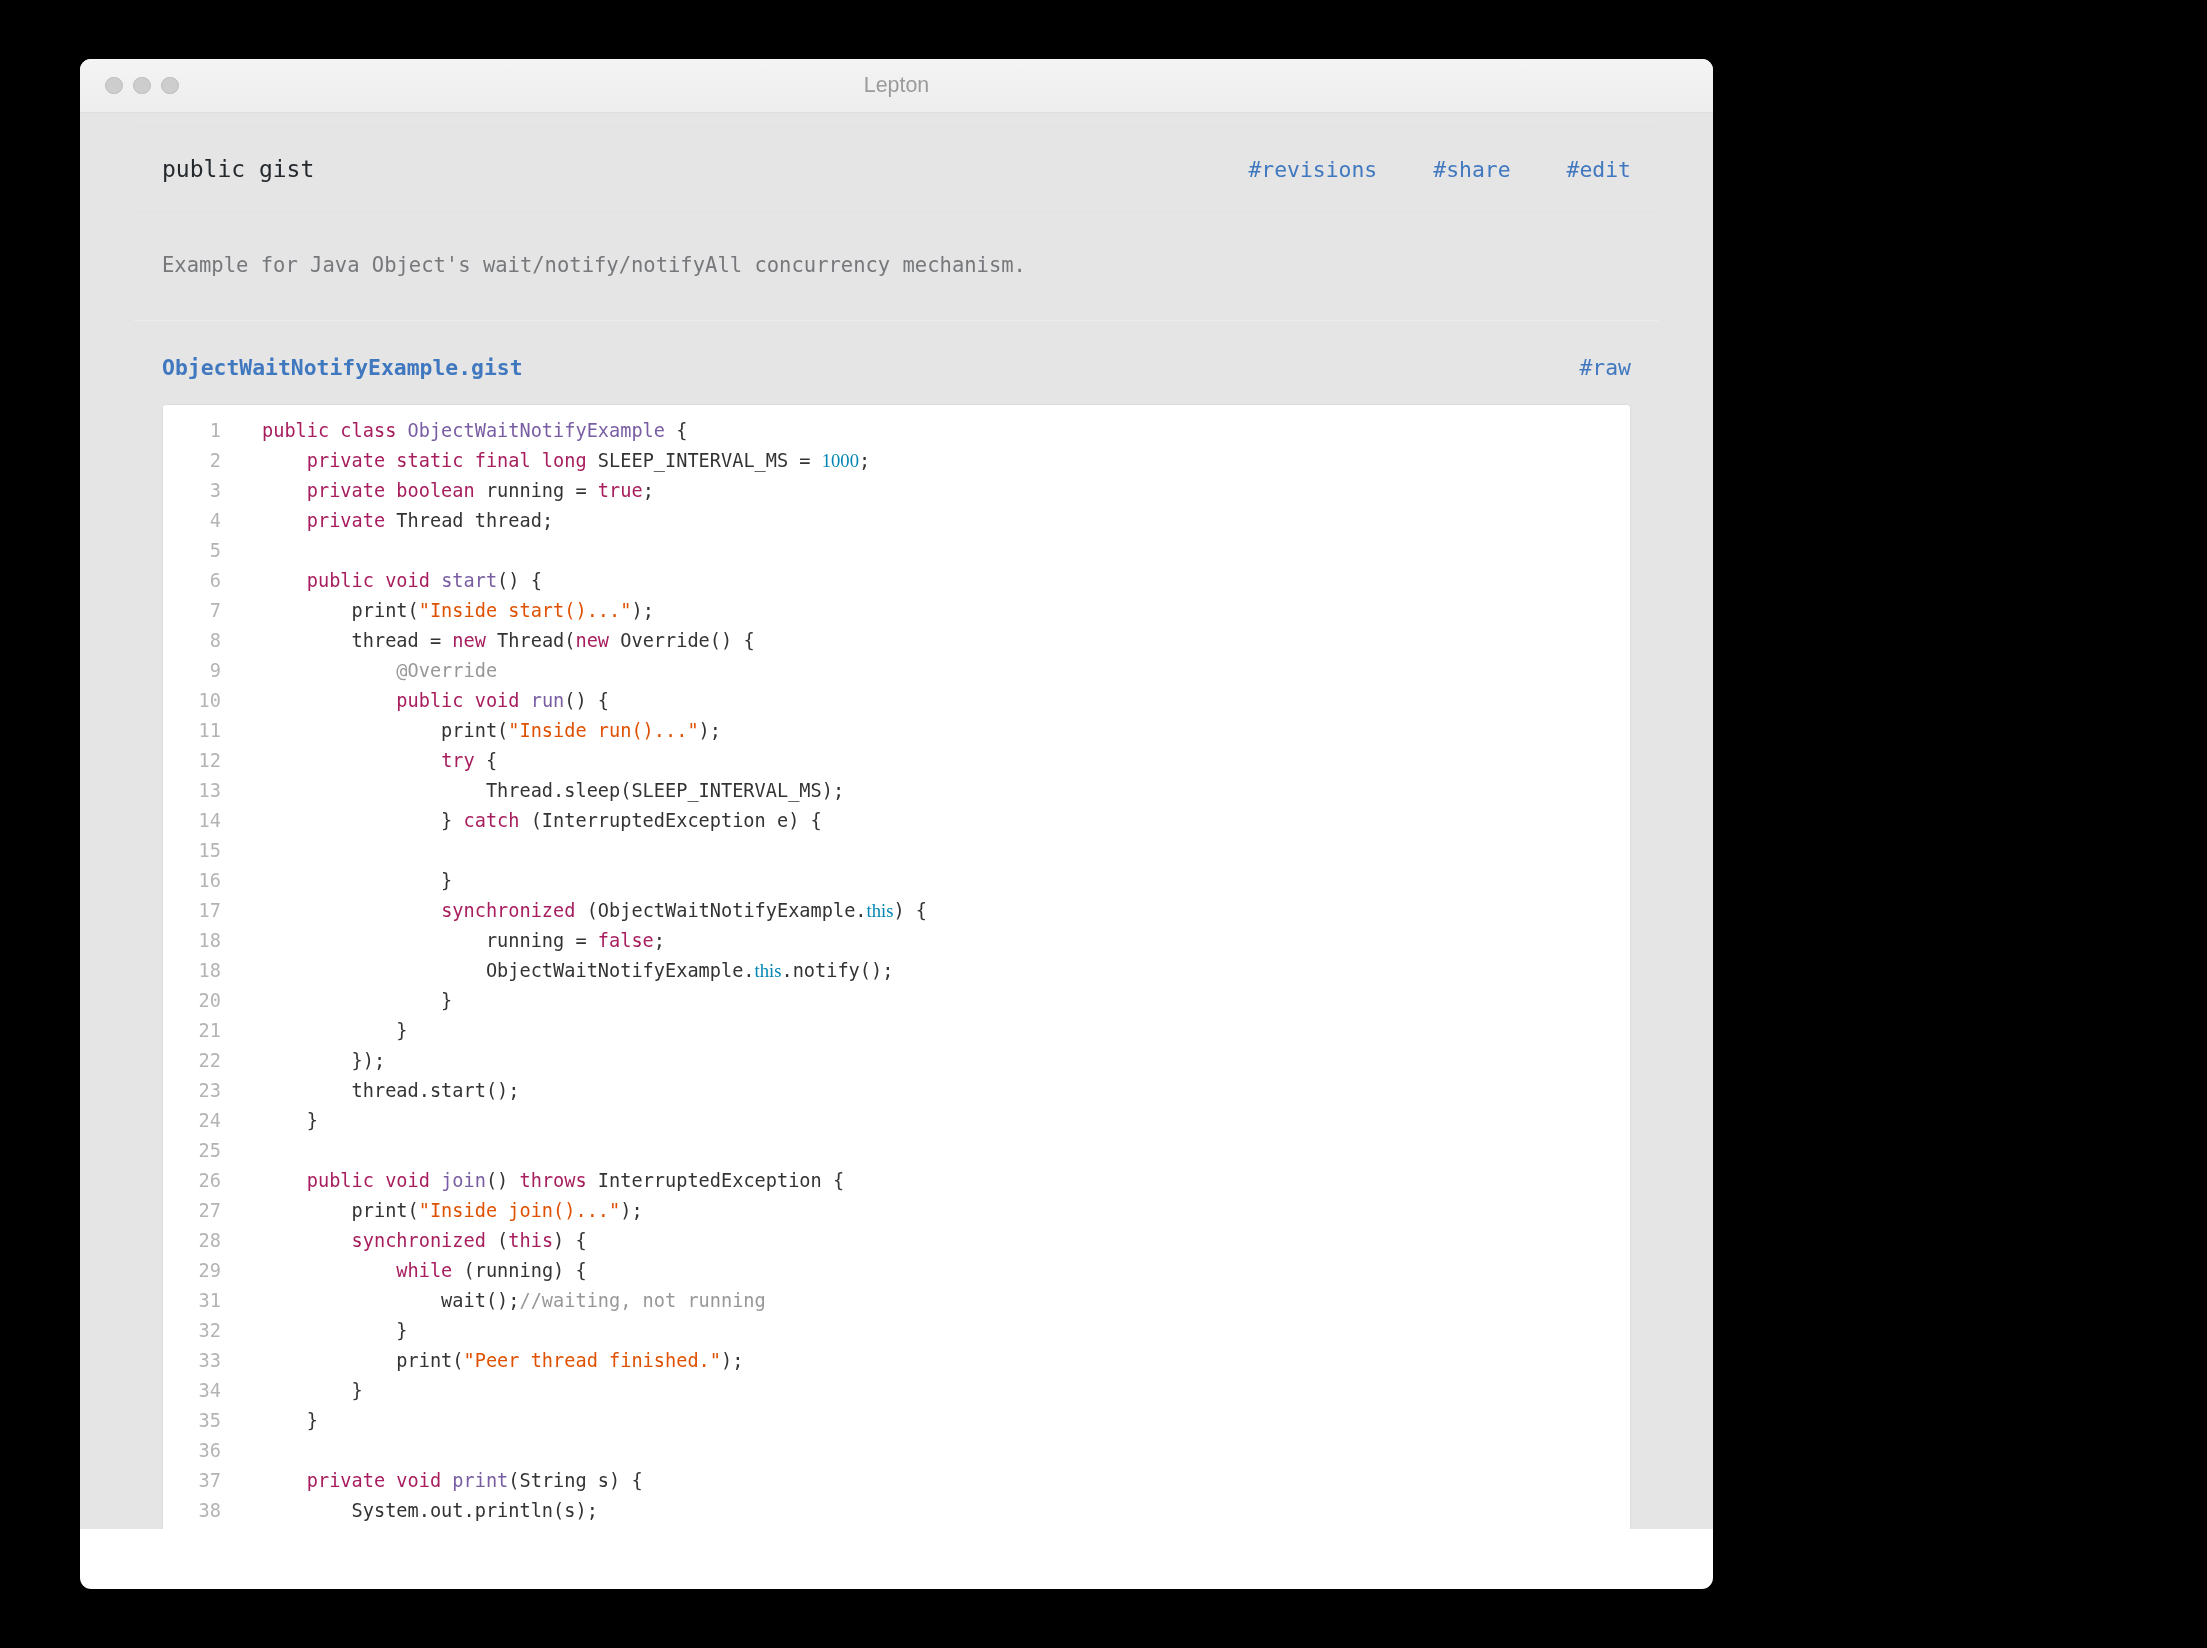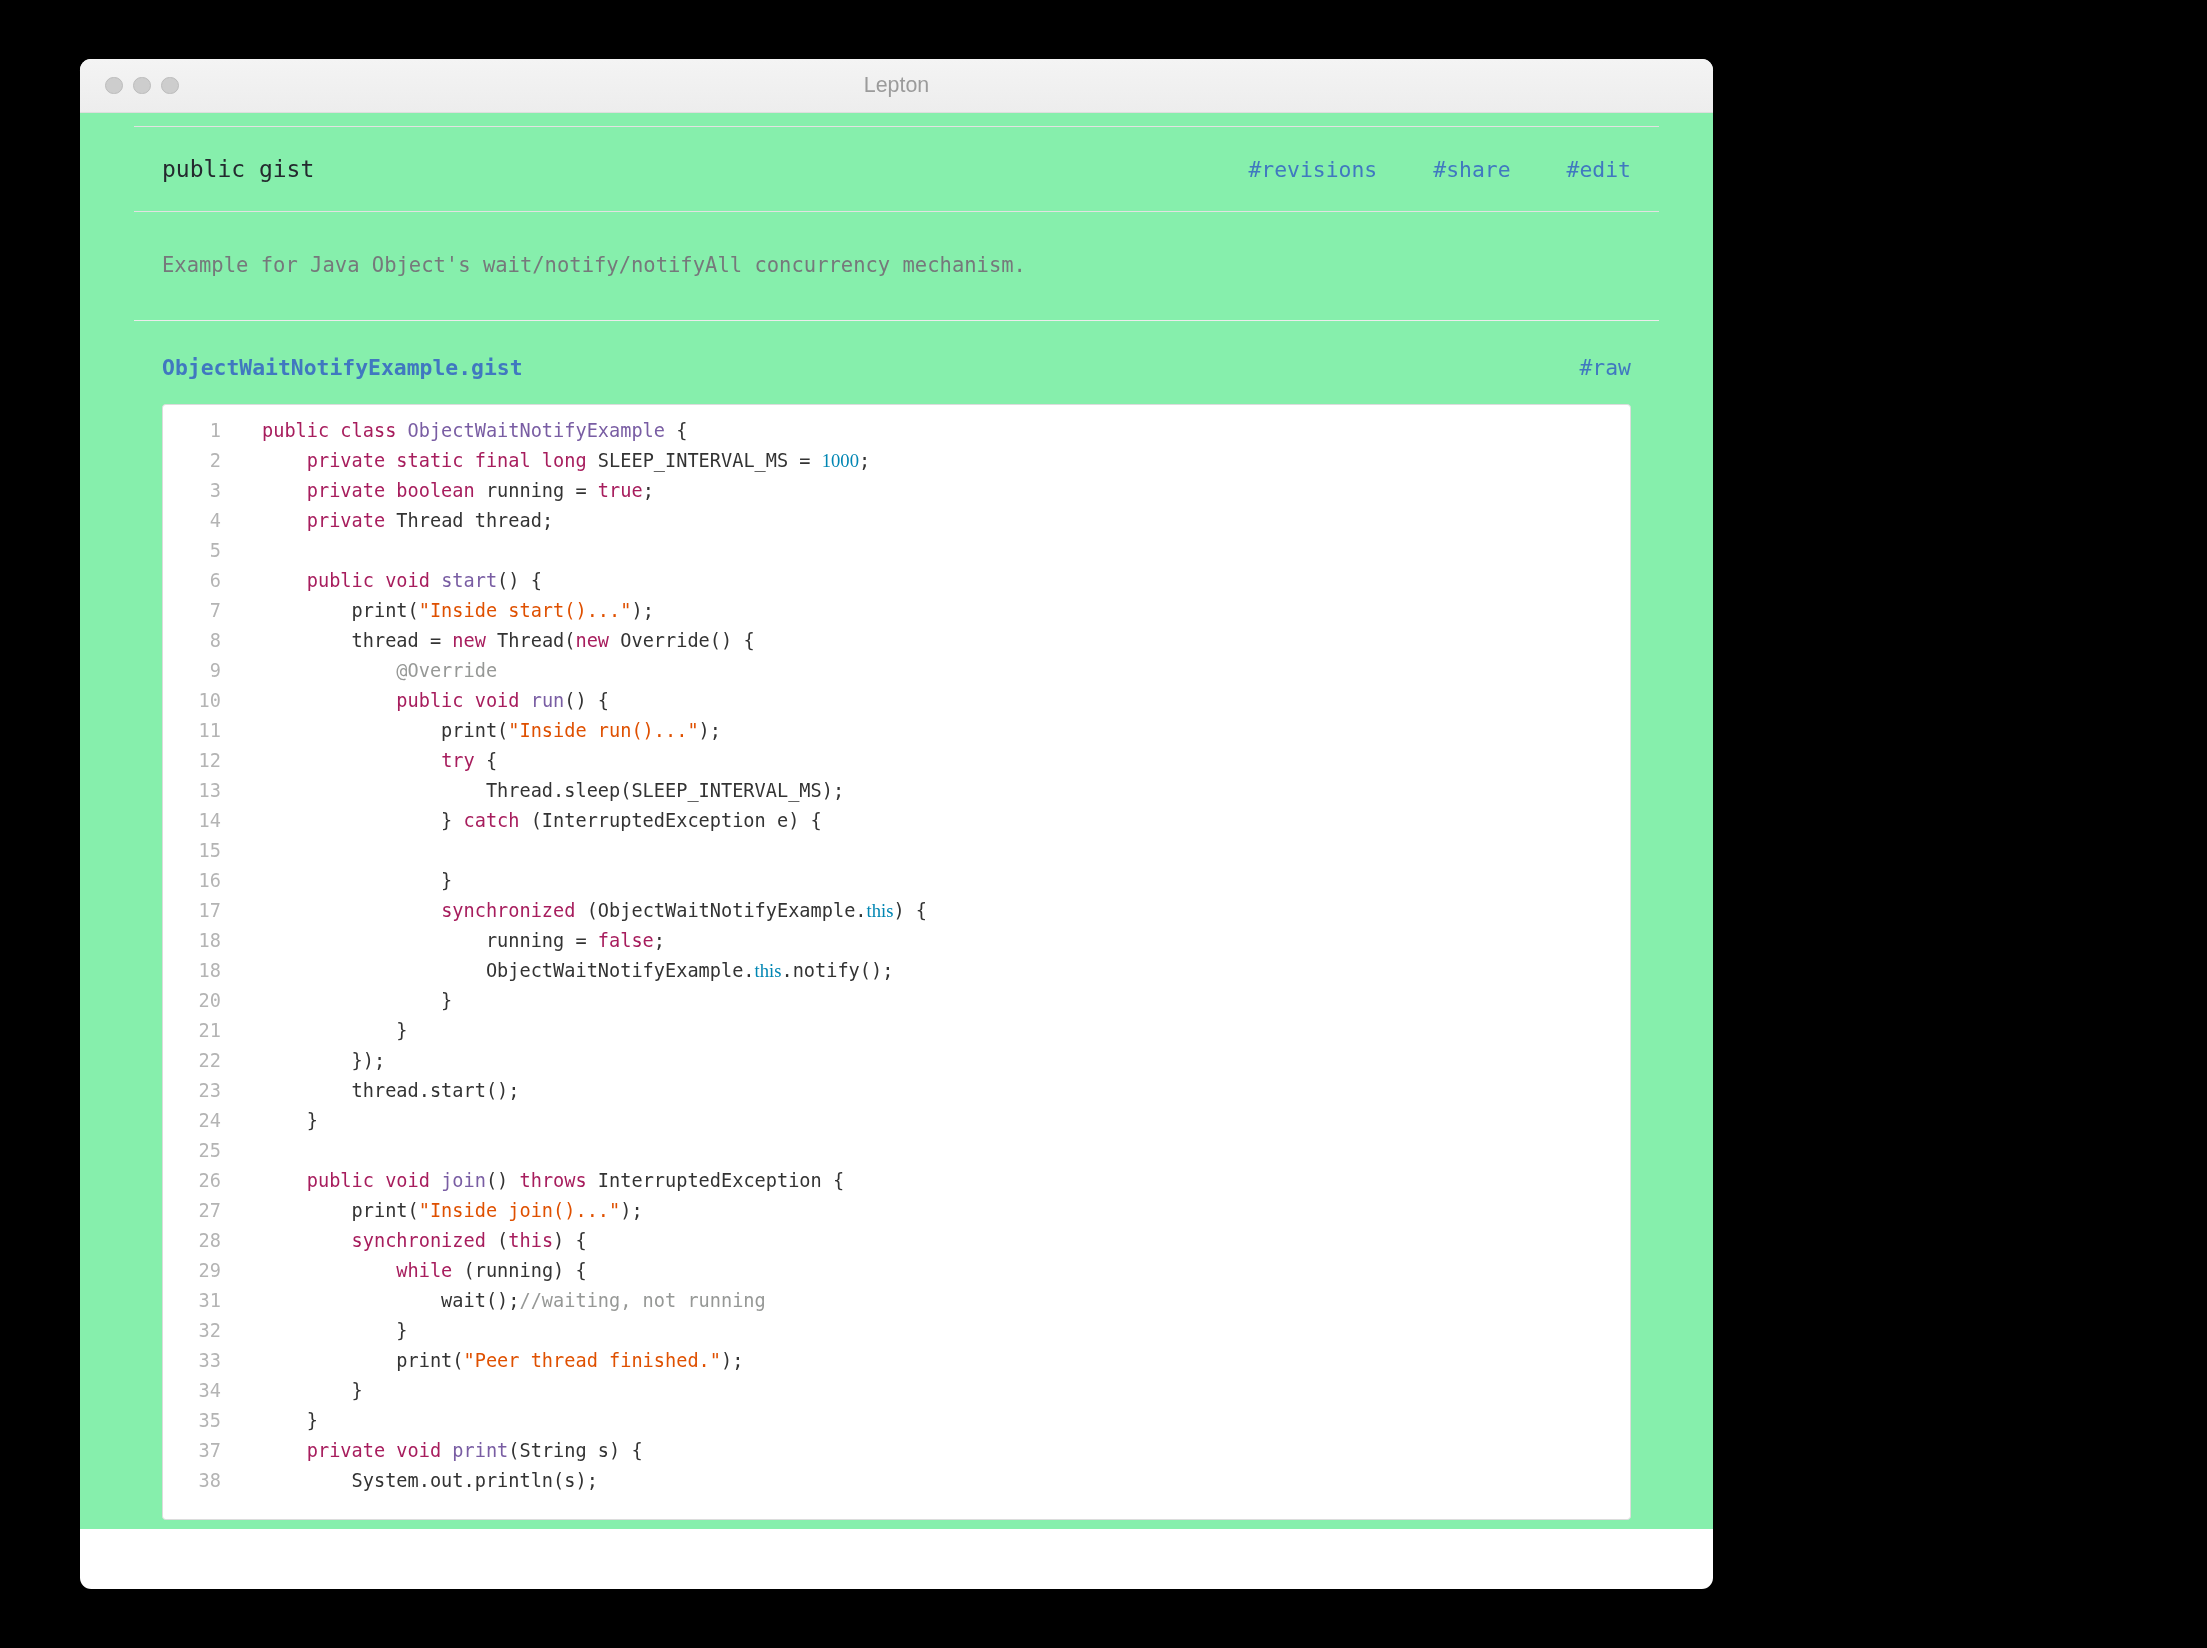--- a/index.html
+++ b/index.html
@@ -32,21 +32,21 @@
     display: inline-block; cursor: pointer;
   }
   .win-title {
     position: absolute; left: 0; right: 0; top: 0;
     text-align: center; line-height: 53px;
     font-family: "Liberation Sans", sans-serif;
     font-size: 21.4px; color: #9b9b9b;
   }
   .viewport {
     position: absolute; top: 54px; left: 0; right: 0; bottom: 60px;
-    overflow: hidden; background: #86efac;
+    overflow: hidden; background: #e5e5e5;
   }
   .panel { margin: 13px 54px 0; }
   .gist-header {
     display: flex; justify-content: space-between; align-items: center;
     height: 84px; padding: 0 28px;
     border-top: 0.9px solid #e2e2e2; border-bottom: 0.9px solid #e2e2e2;
   }
   .gist-title { font-size: 23px; color: #24292e; }
   .hlink {
     color: var(--link, #4078c0); font-size: 21.4px;
@@ -239,20 +239,24 @@
             </div>
             <div class="code-line">
               <span class="ln">34</span>
               <span class="code-text"><span>        }</span></span>
             </div>
             <div class="code-line">
               <span class="ln">35</span>
               <span class="code-text"><span>    }</span></span>
             </div>
             <div class="code-line">
+              <span class="ln">36</span>
+              <span class="code-text"><span></span></span>
+            </div>
+            <div class="code-line">
               <span class="ln">37</span>
               <span class="code-text"><span>    </span><span class="tok-k">private void</span><span> </span><span class="tok-t">print</span><span>(String s) {</span></span>
             </div>
             <div class="code-line">
               <span class="ln">38</span>
               <span class="code-text"><span>        System.out.println(s);</span></span>
             </div>
           </div>
       </div>
 

